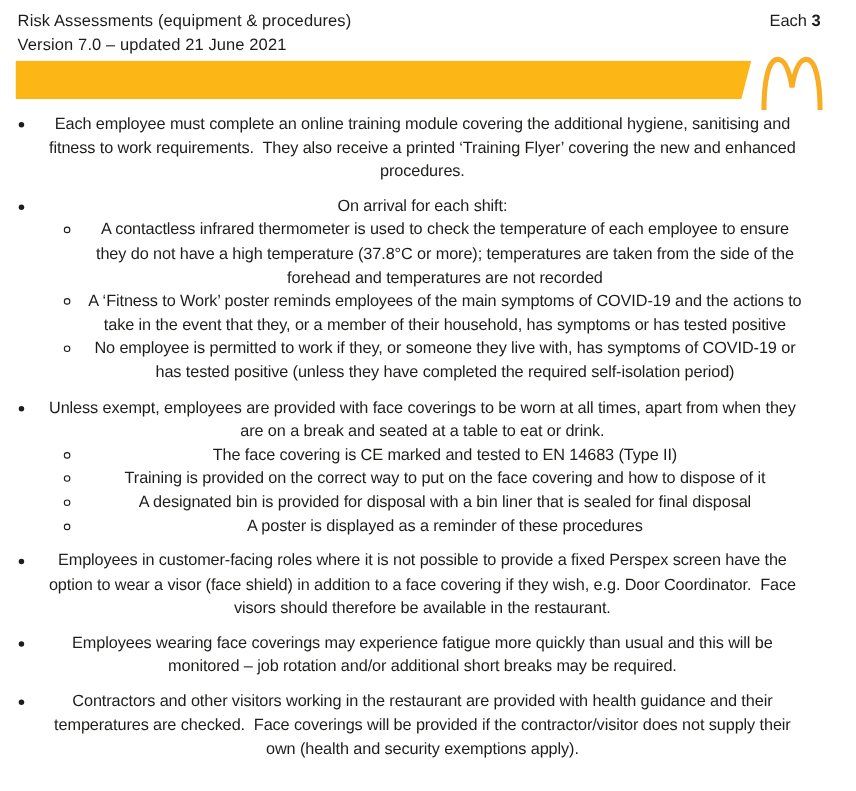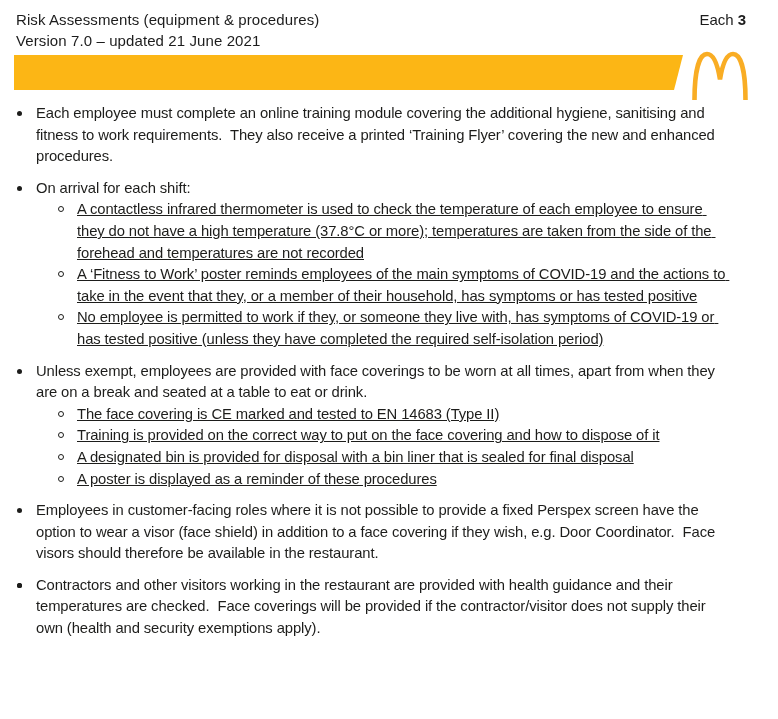--- a/index.html
+++ b/index.html
@@ -34,28 +34,29 @@
     width: 58px; height: 49px;
   }
 
   
   .content {
     position: absolute; left: 0; top: 103px;
     width: 778px;
     padding-left: 36px; padding-right: 44px;
     font-size: 14.8px; line-height: 21.6px;
     letter-spacing: -0.1px;
+    text-align: center;
   }
   .b1 { position: relative; margin-bottom: 10px; max-width: 696px; }
   .b1 > .dot {
     position: absolute; left: -19px; top: 8px;
     width: 5px; height: 5px; border-radius: 50%;
     background: #1d1d1b;
   }
-  .sub { position: relative; margin-left: 41px; max-width: 655px; text-decoration: underline; }
+  .sub { position: relative; margin-left: 41px; max-width: 655px; }
   .sub > .circ {
     position: absolute; left: -19px; top: 7px;
     width: 6px; height: 6px; border-radius: 50%;
     border: 1.4px solid #1d1d1b; background: transparent;
   }
   .btext { white-space: pre-wrap; }
 </style>
 </head>
 <body>
 
@@ -73,17 +74,17 @@
 
   <svg class="arches" viewBox="0 0 58 49" aria-hidden="true">
     <path id="arches-path" d="M3.5,49 C3.5,21 8,3 16,3 C24,3 27.5,19 29,28.5 C30.5,19 34,3 42,3 C50,3 54.5,21 54.5,49" fill="none" stroke="#F9AD24" stroke-width="4.6"></path>
   </svg>
 
   <div class="content">
       <div class="b1"><span class="dot"></span><span class="btext">Each employee must complete an online training module covering the additional hygiene, sanitising and fitness to work requirements.  They also receive a printed ‘Training Flyer’ covering the new and enhanced procedures.</span></div>
       <div class="b1"><span class="dot"></span><span class="btext">On arrival for each shift:</span><div class="sub"><span class="circ"></span><span class="btext">A contactless infrared thermometer is used to check the temperature of each employee to ensure they do not have a high temperature (37.8°C or more); temperatures are taken from the side of the forehead and temperatures are not recorded</span></div><div class="sub"><span class="circ"></span><span class="btext">A ‘Fitness to Work’ poster reminds employees of the main symptoms of COVID-19 and the actions to take in the event that they, or a member of their household, has symptoms or has tested positive</span></div><div class="sub"><span class="circ"></span><span class="btext">No employee is permitted to work if they, or someone they live with, has symptoms of COVID-19 or has tested positive (unless they have completed the required self-isolation period)</span></div></div>
       <div class="b1"><span class="dot"></span><span class="btext">Unless exempt, employees are provided with face coverings to be worn at all times, apart from when they are on a break and seated at a table to eat or drink.</span><div class="sub"><span class="circ"></span><span class="btext">The face covering is CE marked and tested to EN 14683 (Type II)</span></div><div class="sub"><span class="circ"></span><span class="btext">Training is provided on the correct way to put on the face covering and how to dispose of it</span></div><div class="sub"><span class="circ"></span><span class="btext">A designated bin is provided for disposal with a bin liner that is sealed for final disposal</span></div><div class="sub"><span class="circ"></span><span class="btext">A poster is displayed as a reminder of these procedures</span></div></div>
       <div class="b1"><span class="dot"></span><span class="btext">Employees in customer-facing roles where it is not possible to provide a fixed Perspex screen have the option to wear a visor (face shield) in addition to a face covering if they wish, e.g. Door Coordinator.  Face visors should therefore be available in the restaurant.</span></div>
-      <div class="b1"><span class="dot"></span></div>
+      <div class="b1"><span class="dot"></span><span class="btext">Employees wearing face coverings may experience fatigue more quickly than usual and this will be monitored – job rotation and/or additional short breaks may be required.</span></div>
       <div class="b1"><span class="dot"></span><span class="btext">Contractors and other visitors working in the restaurant are provided with health guidance and their temperatures are checked.  Face coverings will be provided if the contractor/visitor does not supply their own (health and security exemptions apply).</span></div>
     </div>
 
 </div>
 
 </body></html>

